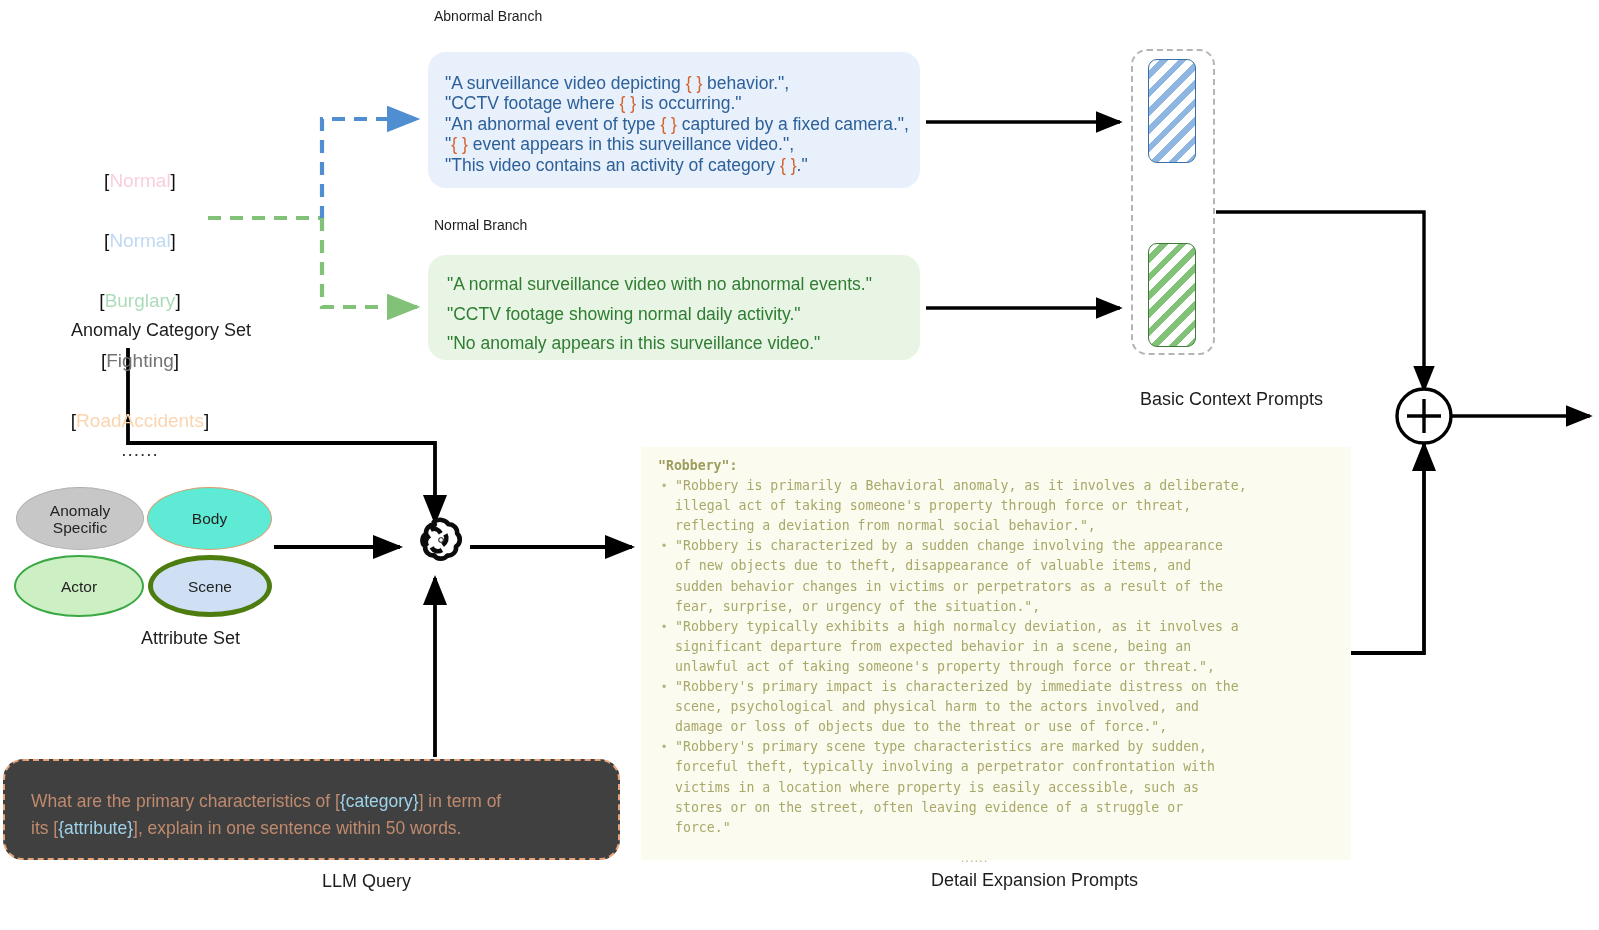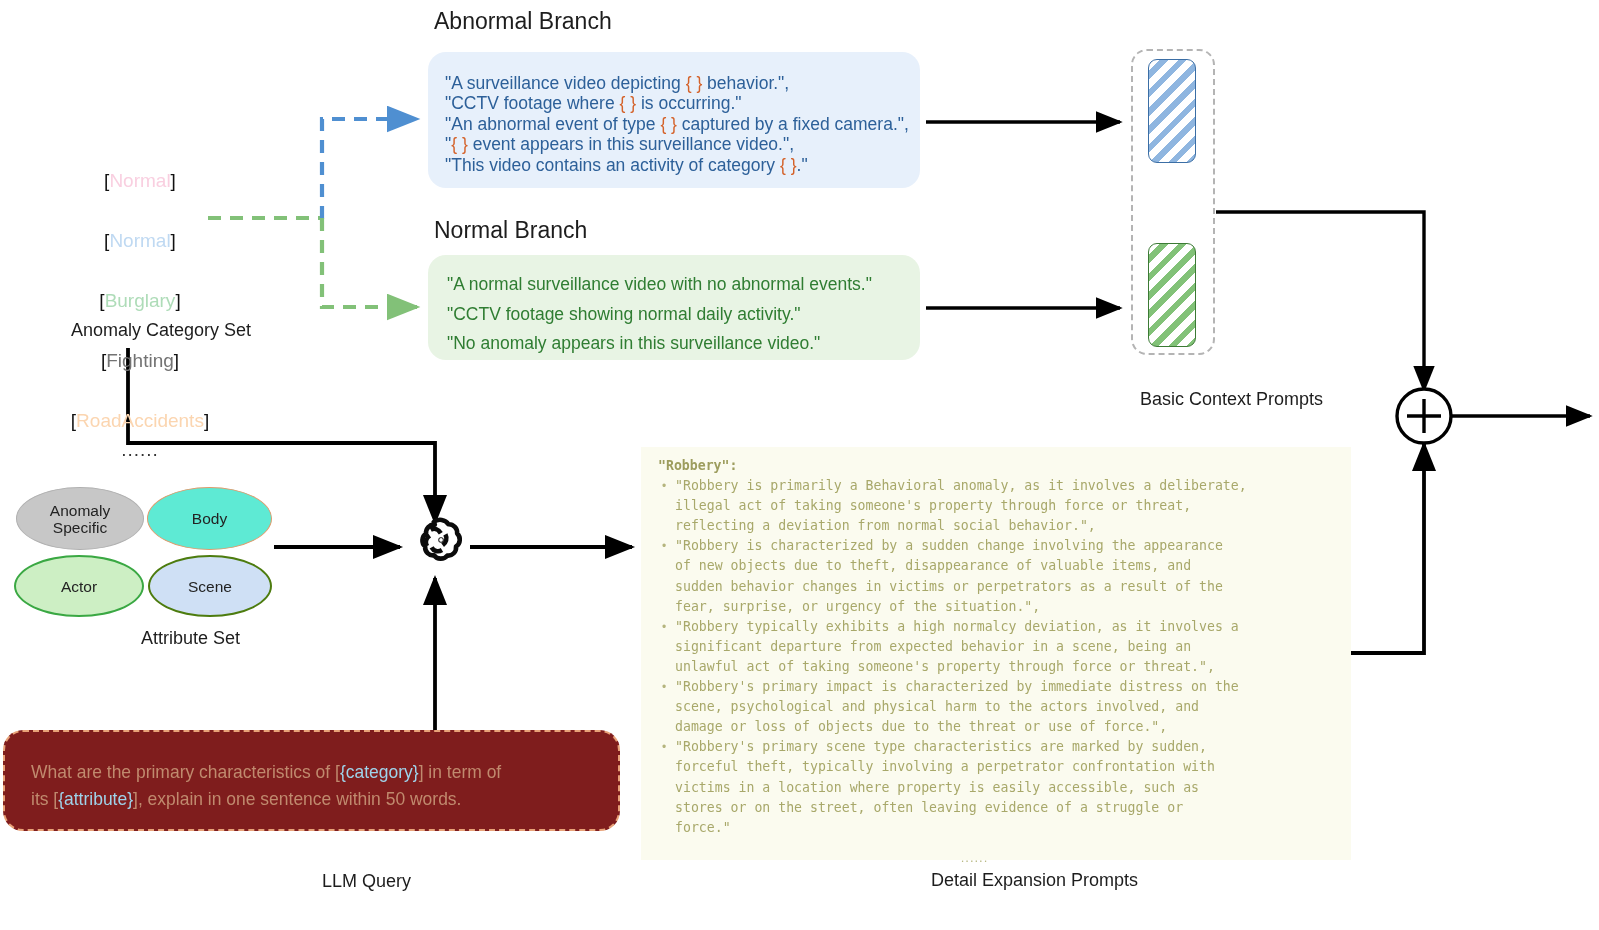--- a/index.html
+++ b/index.html
@@ -1,19 +1,19 @@
 <!DOCTYPE html>
 <html><head>
 <meta charset="utf-8">
 <style>
   html,body{margin:0;padding:0;background:#fff;}
   body{width:1599px;height:930px;position:relative;overflow:hidden;
        font-family:"Liberation Sans","DejaVu Sans",sans-serif;color:#1a1a1a;}
   .abs{position:absolute;}
-  .ttl{font-size:23px;color:#1d1d1d;white-space:nowrap;}
+  .ttl{font-size:14px;color:#1d1d1d;white-space:nowrap;}
   .cap{font-size:18px;color:#1d1d1d;white-space:nowrap;text-align:right;}
 
   
   #category-set{left:40px;top:135px;width:200px;text-align:center;}
   #category-set .catline{font-size:19px;line-height:28px;color:#111;white-space:nowrap;margin-top:32px;}
   #category-set .dots{font-size:19px;line-height:30px;color:#333;letter-spacing:1px;}
 
   
   .roundbox{border-radius:18px;}
   #abnormal-box{left:428px;top:52px;width:492px;height:136px;background:#e7f0fb;}
@@ -35,25 +35,25 @@
   #hatch-normal{left:1148px;top:243px;border:1.4px solid #3c7a35;
      background-image:repeating-linear-gradient(-45deg,#82c278 0 6px,#ffffff 6px 13px);}
 
   
   .ellipse{position:absolute;border-radius:50%;display:flex;align-items:center;
       justify-content:center;text-align:center;font-size:15.5px;line-height:17px;color:#232323;
       box-sizing:border-box;}
   #ellipse-anomaly-specific{left:16px;top:487px;width:128px;height:63px;background:#c7c7c7;border:1.6px solid #b0b0b0;}
   #ellipse-body{left:147px;top:487px;width:125px;height:63px;background:#5eead4;border:1.8px solid #e09a6b;}
   #ellipse-actor{left:14px;top:555px;width:130px;height:62px;background:#cdefc4;border:2px solid #3aa843;}
-  #ellipse-scene{left:148px;top:555px;width:124px;height:62px;background:#cfe0f5;border:2px solid #4d7c0f;}
-
-  
-  #llm-query-box{left:3px;top:730px;width:617px;height:101px;
-     border:2px dashed #e8a278;border-radius:20px;box-sizing:border-box;background:#7f1d1d;}
+  #ellipse-scene{left:148px;top:555px;width:124px;height:62px;background:#cfe0f5;border:5px solid #4d7c0f;}
+
+  
+  #llm-query-box{left:3px;top:759px;width:617px;height:101px;
+     border:2px dashed #e8a278;border-radius:20px;box-sizing:border-box;background:#404040;}
   #llm-query-box .inner{padding:26px 0 0 26px;}
   #llm-query-box .ln{font-size:19px;line-height:27px;color:#c08a6e;white-space:nowrap;
      font-family:"Liberation Sans Narrow","Liberation Sans",sans-serif;
      transform:scaleX(0.92);transform-origin:left center;}
   .slotvar{color:#9fd3ea;}
 
   
   #detail-box{left:641px;top:447px;width:710px;height:413px;background:#fbfbef;}
   #detail-box .inner{padding:9px 0 0 12px;}
   #detail-box .mono{font-family:"DejaVu Sans Mono","Liberation Mono",monospace;

